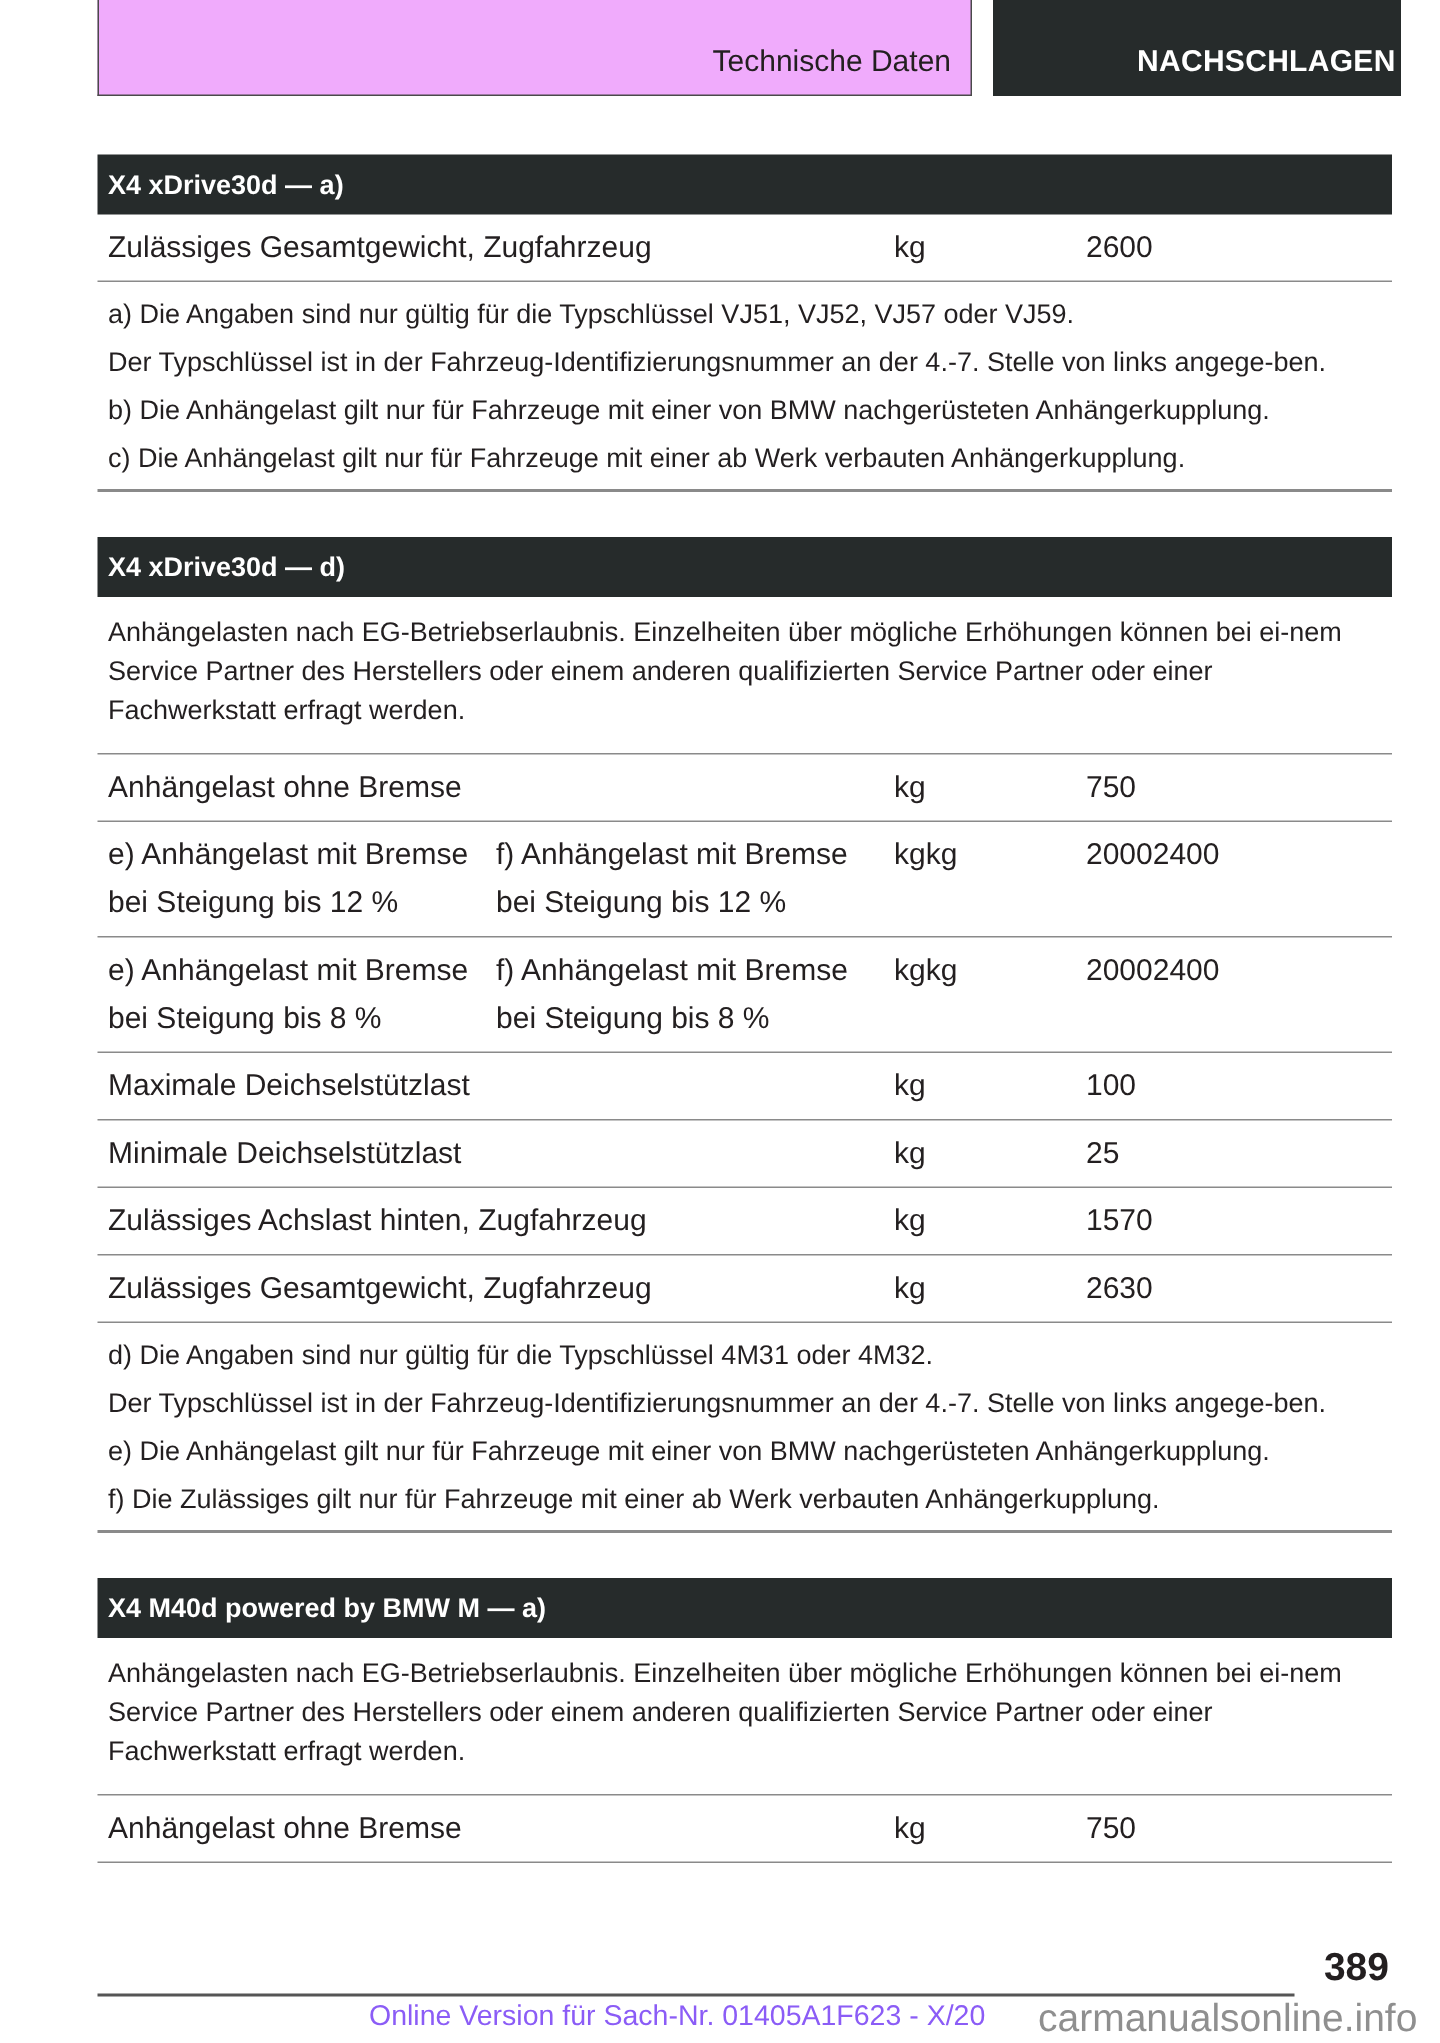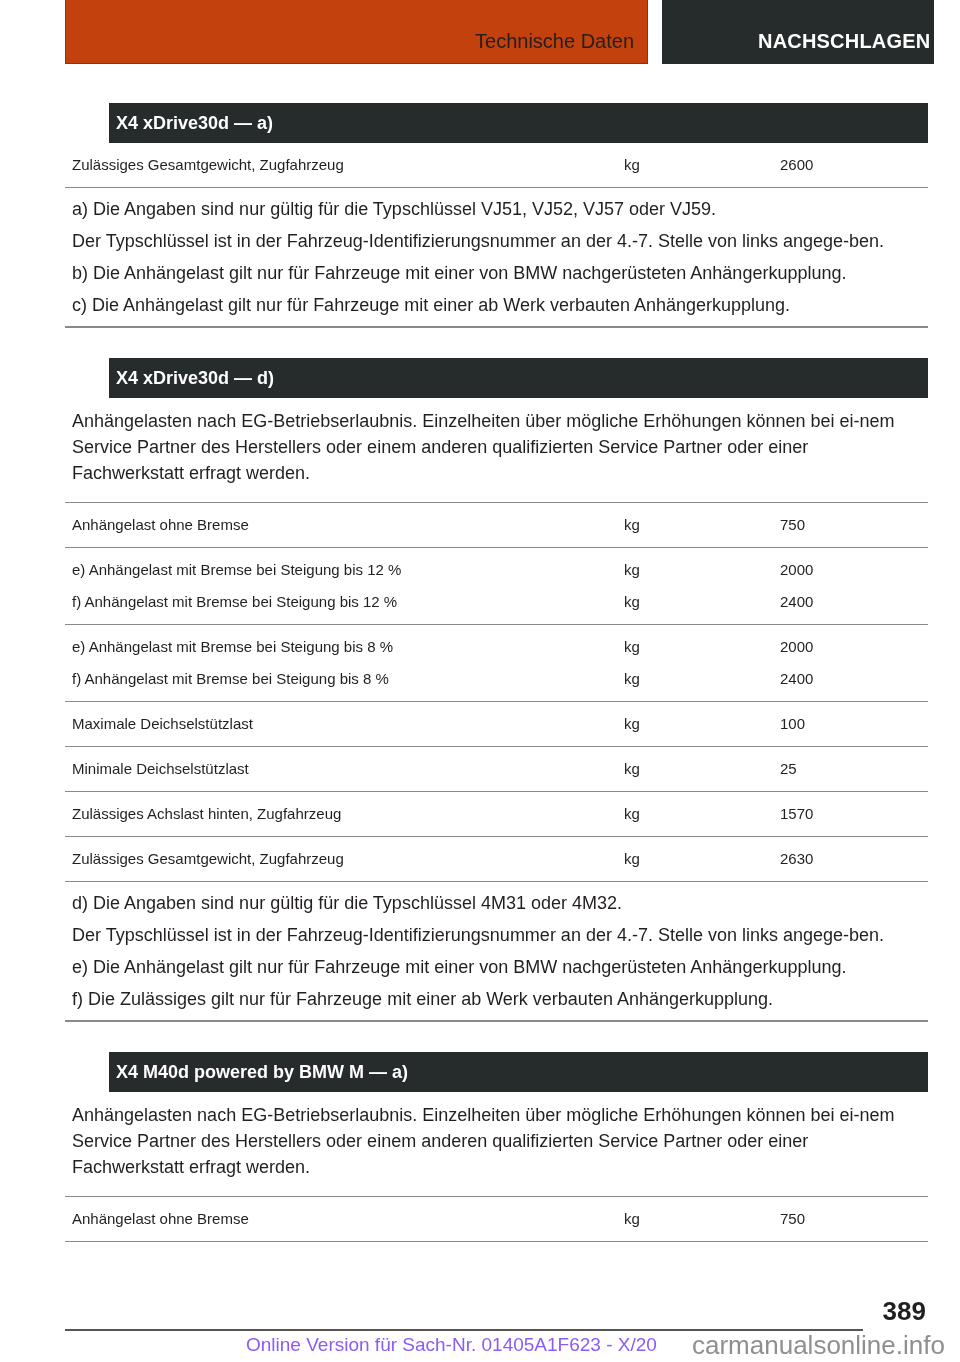--- a/index.html
+++ b/index.html
@@ -4,47 +4,47 @@
   <style>
     html, body { margin: 0; padding: 0; background: #ffffff; }
     body {
       width: 960px; height: 1362px; position: relative; overflow: hidden;
       font-family: "Liberation Sans", sans-serif; color: #231f20;
     }
     
     .hdr-left {
       position: absolute; left: 65px; top: 0; width: 583px; height: 64px;
       border: 1px solid #4a4a4a; border-top: none; box-sizing: border-box;
-      background: #c2410c;
+      background: #f0abfc;
     }
     .hdr-left span {
       position: absolute; right: 13px; top: 30px; font-size: 20px; color: #231f20;
     }
     .hdr-right {
       position: absolute; left: 662px; top: 0; width: 272px; height: 64px;
       background: #262b2b;
     }
     .hdr-right span {
       position: absolute; left: 96px; top: 30px; font-size: 20px; font-weight: bold;
       color: #ffffff; letter-spacing: 0.2px;
     }
     
     .content { position: absolute; left: 65px; top: 103px; width: 863px; }
     .sec-title {
       background: #262b2b; color: #fff; font-weight: bold; font-size: 18px;
-      height: 40px; line-height: 40px; padding-left: 7px; margin-left: 44px;
+      height: 40px; line-height: 40px; padding-left: 7px;
     }
     .row {
-      display: flex; border-bottom: 1.5px solid #8a8a8a; font-size: 15px;
-      padding: 8px 0 8px 0; line-height: 32px; gap: 28px;
+      display: flex; border-bottom: 1.5px solid #8a8a8a; font-size: 20px;
+      padding: 8px 0 8px 0; line-height: 32px;
     }
     .row .lbl { width: 514px; padding-left: 7px; }
     .row .unit { width: 128px; padding-left: 10px; }
     .row .val { flex: 1; }
-    .row .cell { display: flex; flex-direction: column; }
+    .row .cell { display: flex; }
     .row.tight { padding: 6px 0; line-height: 32px; }
     .para {
       font-size: 18px; line-height: 26px; padding: 10px 28px 16px 7px;
       border-bottom: 1.5px solid #8a8a8a;
     }
     .notes {
       font-size: 18px; line-height: 26px; padding: 8px 20px 8px 7px;
       border-bottom: 2px solid #8a8a8a;
     }
     .notes p { margin: 0 0 6px 0; }

